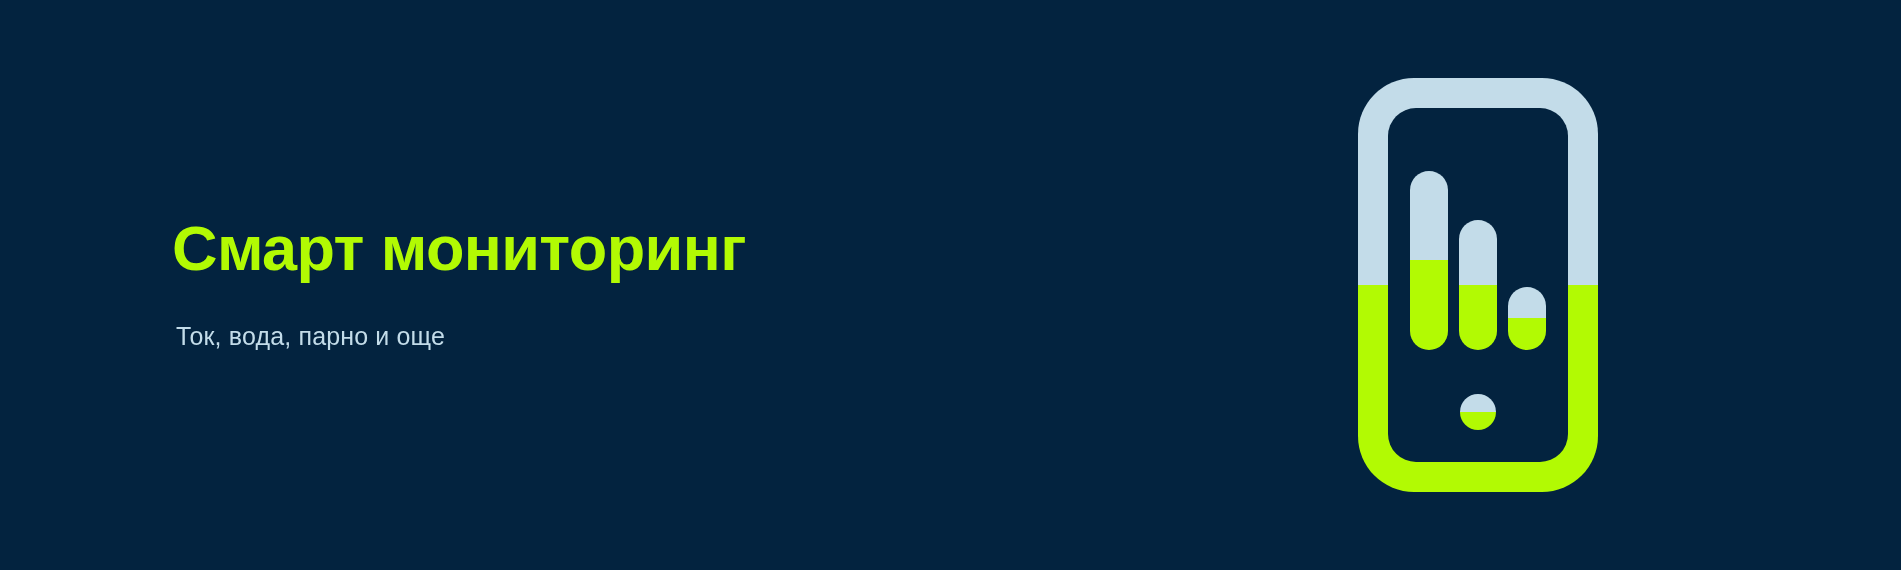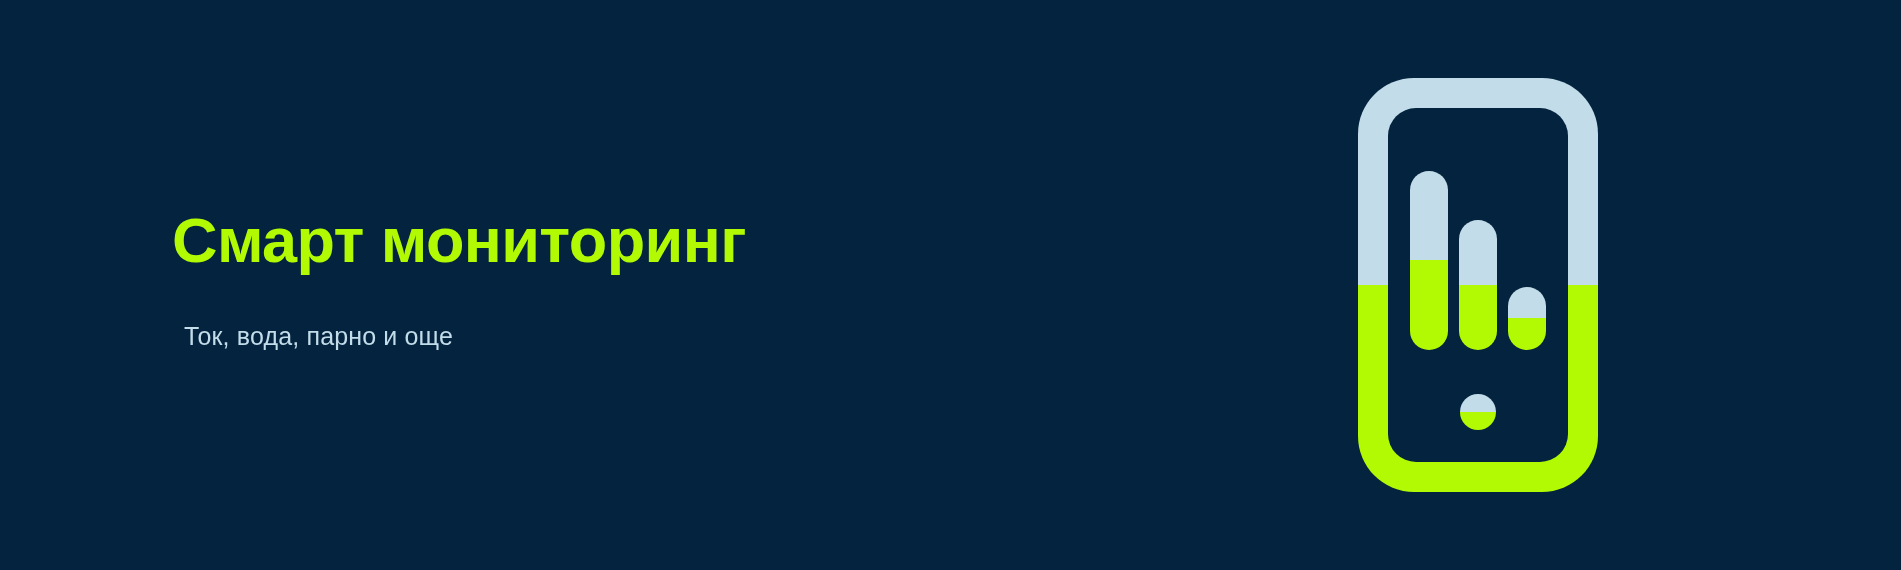--- a/index.html
+++ b/index.html
@@ -20,37 +20,37 @@
     width: 1901px;
     height: 570px;
     background: #03233f;
     overflow: hidden;
   }
 
   
   .text-block {
     position: absolute;
     left: 172px;
-    top: 208px;
+    top: 216px;
     width: 1000px;
   }
 
   .headline {
     margin: 0;
     font-family: "Liberation Sans", sans-serif;
     font-size: 63px;
     line-height: 1.04;
     font-weight: bold;
     letter-spacing: -0.6px;
     color: #b2fa03;
     white-space: nowrap;
   }
 
   .subtitle {
-    margin: 12px;
+    margin: 4px;
     padding-top: 32px;
   }
 
   .subtitle-line {
     font-family: "Liberation Sans", sans-serif;
     font-size: 25px;
     line-height: 1.46;
     font-weight: 400;
     letter-spacing: 0.15px;
     color: #c3dce9;

